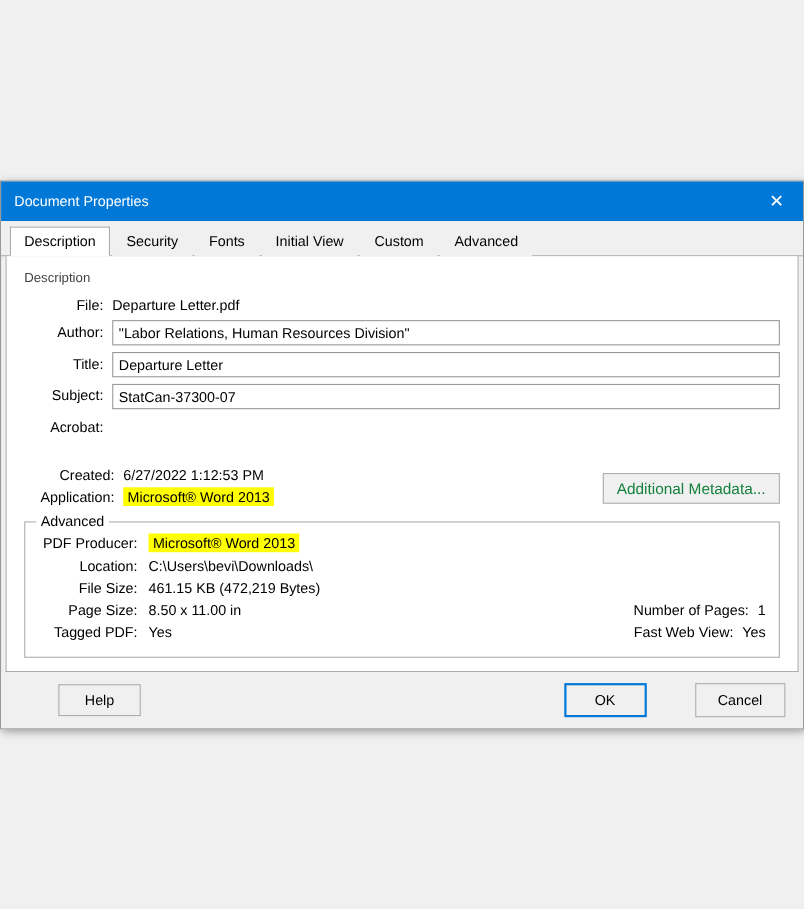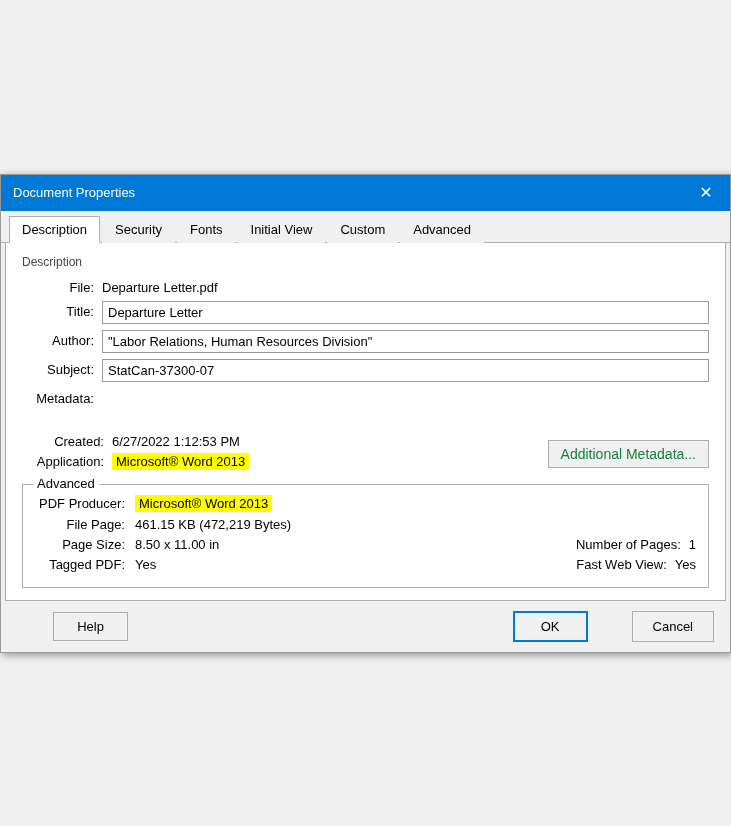--- a/index.html
+++ b/index.html
@@ -289,36 +289,36 @@
     <div class="section-label">Description</div>
 
     <div class="field-group">
 
       <div class="field-row">
         <span class="field-label">File:</span>
         <span class="field-value-static">Departure Letter.pdf</span>
       </div>
 
       <div class="field-row">
+        <span class="field-label">Author:</span>
+        <input class="field-input" type="text" value="&quot;Labor Relations, Human Resources Division&quot;" style="">
+      </div>
+
+      <div class="field-row">
         <span class="field-label">Title:</span>
         <input class="field-input" type="text" value="Departure Letter" style="">
       </div>
 
       <div class="field-row">
-        <span class="field-label">Author:</span>
-        <input class="field-input" type="text" value="&quot;Labor Relations, Human Resources Division&quot;" style="">
-      </div>
-
-      <div class="field-row">
         <span class="field-label">Subject:</span>
         <input class="field-input" type="text" value="StatCan-37300-07" style="">
       </div>
 
       <div class="field-row">
-        <span class="field-label">Metadata:</span>
+        <span class="field-label">Acrobat:</span>
       </div>
     </div>
 
     <div class="meta-area">
       <div class="meta-block">
         <div class="meta-row">
           <span class="meta-label">Created:</span>
           <span class="meta-value">6/27/2022 1:12:53 PM</span>
         </div>
         <div class="meta-row">
@@ -331,23 +331,27 @@
 
     <div class="advanced-section">
       <span class="advanced-section-legend">Advanced</span>
 
       <div class="adv-row">
         <span class="adv-label">PDF Producer:</span>
         <span class="adv-value highlight-yellow">Microsoft® Word 2013</span>
       </div>
 
 
-
       <div class="adv-row">
-        <span class="adv-label">File Page:</span>
+        <span class="adv-label">Location:</span>
+        <span class="adv-value">C:\Users\bevi\Downloads\</span>
+      </div>
+
+      <div class="adv-row">
+        <span class="adv-label">File Size:</span>
         <span class="adv-value">461.15 KB (472,219 Bytes)</span>
       </div>
 
       <div class="adv-row-split">
         <div class="adv-left">
           <span class="adv-label">Page Size:</span>
           <span class="adv-value">8.50 x 11.00 in</span>
         </div>
         <div class="adv-right">
           <span class="adv-right-label">Number of Pages:</span>

